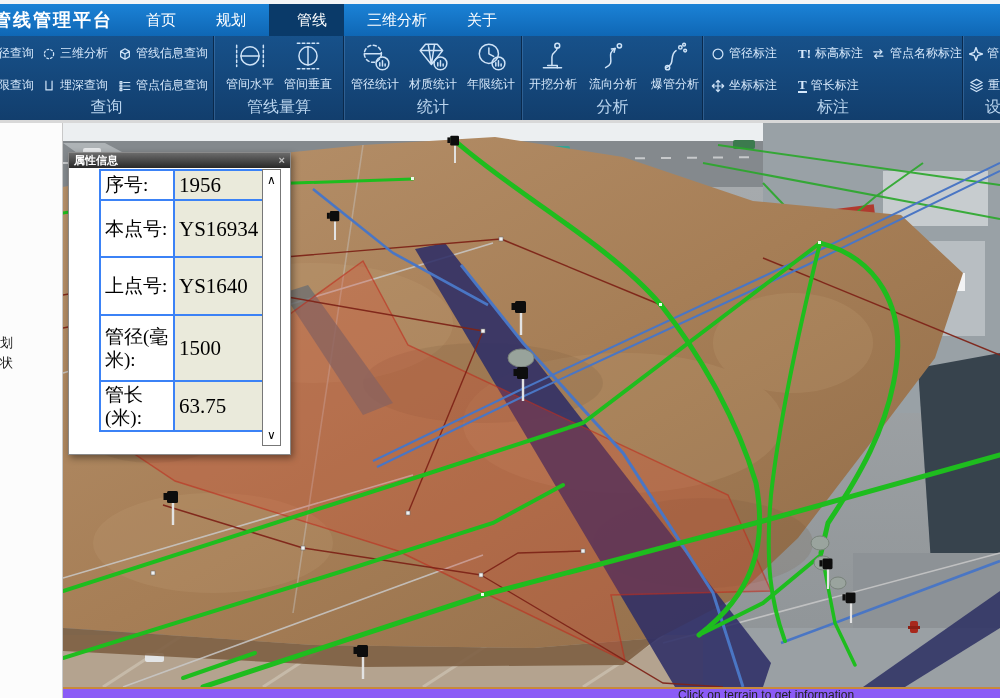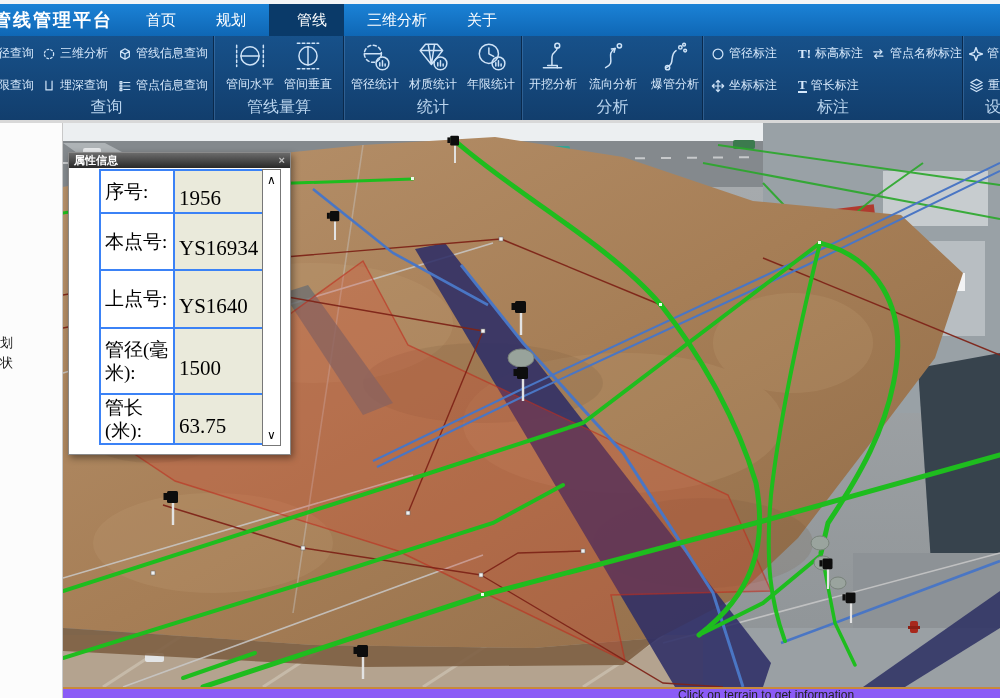--- a/index.html
+++ b/index.html
@@ -50,21 +50,21 @@
   .dialog{position:absolute;left:68px;top:152px;width:223px;height:303px;background:#4d7c0f;
           border:1px solid #8a8a8a;box-shadow:2px 3px 7px rgba(0,0,0,.4);z-index:6;box-sizing:border-box;}
   .dialog-titlebar{height:15px;background:linear-gradient(#6b6b6b,#282828);display:flex;align-items:center;
                    color:#fff;font-size:11px;font-weight:bold;padding:0 5px;}
   .dialog-close{margin-left:auto;color:#c0c0c0;font-size:11px;line-height:11px;cursor:default;}
   .dialog-body{position:relative;height:286px;background:#fff;overflow:hidden;}
   table.attr{position:absolute;left:30px;top:1px;border-collapse:collapse;
              font-family:"Liberation Serif",serif;color:#000;}
   table.attr td{border:2px solid #3b82f6;vertical-align:middle;}
   td.lab{width:66px;background:#fff;font-size:19px;line-height:1.22;padding:1px 2px 1px 4px;}
-  td.val{width:86px;background:#eaeadb;font-size:21px;padding:15px 2px 1px 4px;}
+  td.val{width:86px;background:#eaeadb;font-size:21px;padding:2px 2px 1px 4px;}
   .scroll{position:absolute;right:9px;top:1px;width:19px;height:277px;background:#fff;
           border:1px solid #777;box-sizing:border-box;}
   .scroll-arrow{position:absolute;left:0;right:0;text-align:center;font-size:12px;color:#000;line-height:14px;cursor:default;}
   .scroll-arrow.up{top:3px}.scroll-arrow.down{bottom:3px}
 </style>
 </head>
 <body>
 
 <div class="top-strip"></div>
 

